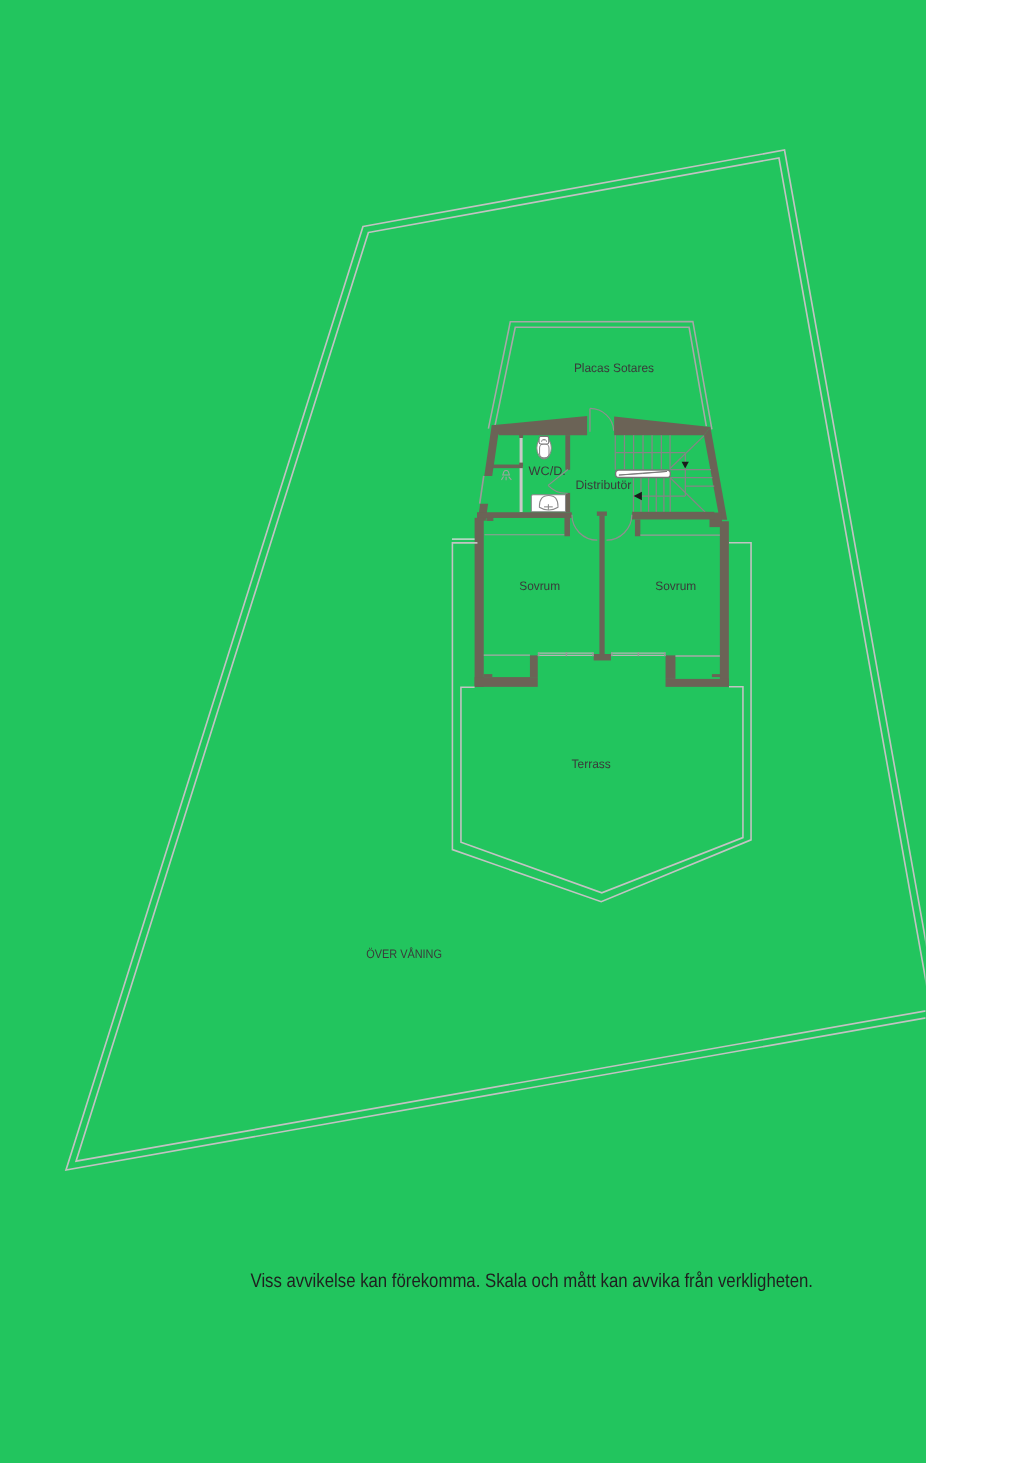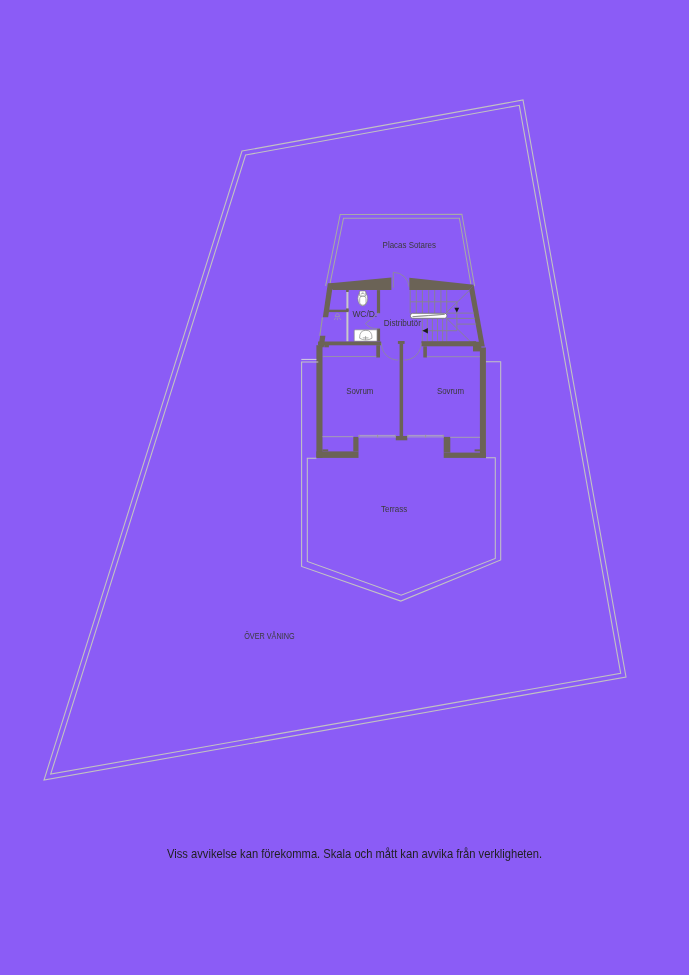--- a/index.html
+++ b/index.html
@@ -1,16 +1,16 @@
 <!DOCTYPE html>
 <html><head>
 <meta charset="utf-8">
 <style>
 html,body{margin:0;padding:0;background:#fff;}
-#page{position:relative;width:689px;height:975px;background:#8b5cf6;overflow:hidden;
+#page{position:relative;width:617px;height:975px;background:#22c55e;overflow:hidden;
 font-family:"Liberation Sans", sans-serif;will-change:transform;}
 svg{position:absolute;top:0;left:0;opacity:0.999;}
 .lbl{fill:#3a3a3a;font-family:"Liberation Sans",sans-serif;}
 </style>
 </head>
 <body>
 <div id="page">
 <svg width="689" height="975" viewBox="0 0 689 975">
 
 <polygon points="242,151 523,100 626,677 44,780" fill="none" stroke="#c2c2c2" stroke-width="1.1"></polygon>

